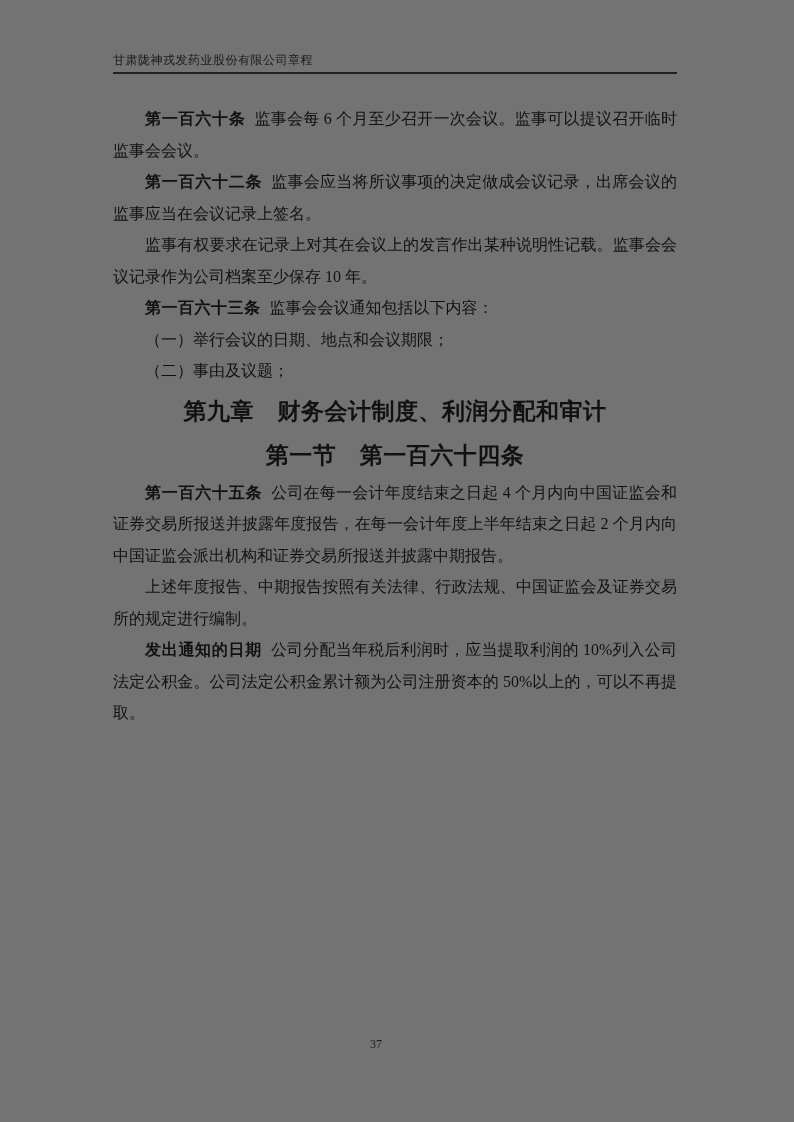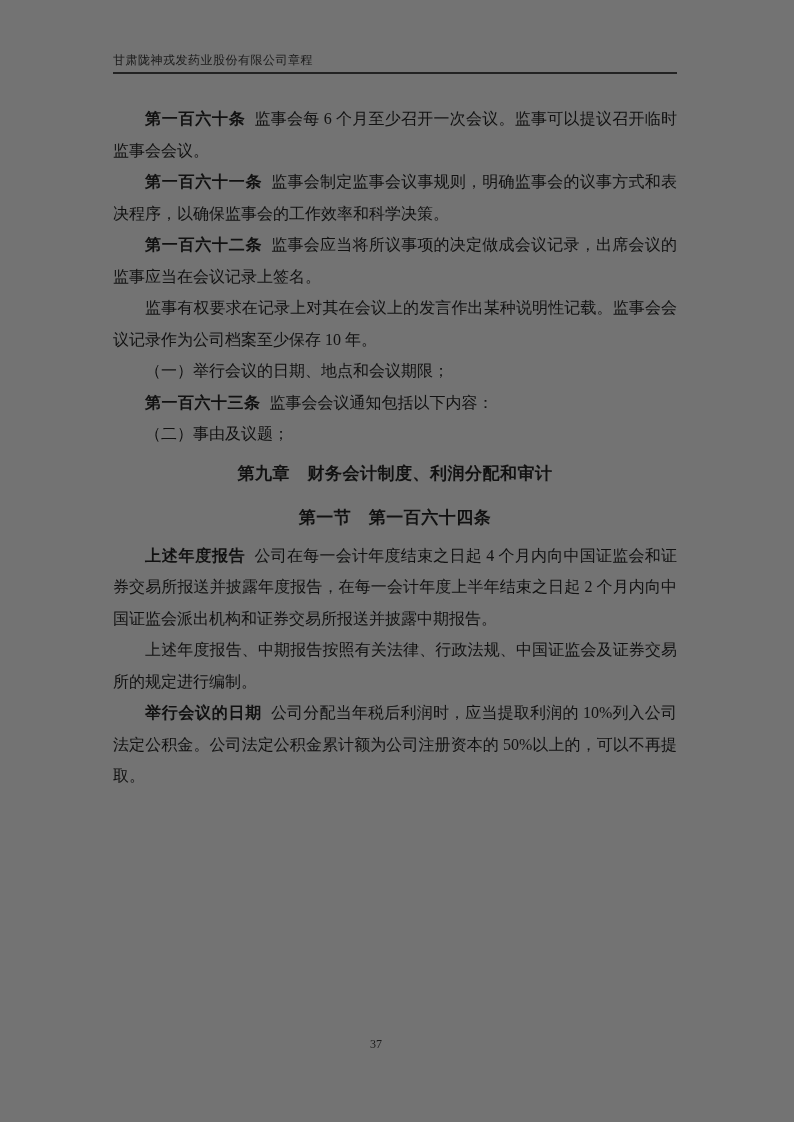--- a/index.html
+++ b/index.html
@@ -49,21 +49,21 @@
     font-weight: bold;
     margin-right: 9px;
     letter-spacing: 0.5px;
   }
   .chapter-heading, .section-heading {
     margin: 0;
     text-align: center;
     text-indent: 0;
     font-family: "Liberation Sans", "DejaVu Sans", sans-serif;
     font-weight: bold;
-    font-size: 17px;
+    font-size: 23px;
     line-height: 44px;
     letter-spacing: 0.5px;
   }
   .chapter-heading { margin-top: 2px; }
   
   .page-footer {
     position: absolute;
     top: 1036px;
     left: 0;
     width: 752px;
@@ -77,30 +77,29 @@
 <body>
 
 <div class="page">
 
   <div class="page-header">
     <span>甘肃陇神戎发药业股份有限公司章程</span>
   </div>
 
   <div class="doc-body" id="doc-body">
       <p class="para"><span class="article-label">第一百六十条</span><span>监事会每 6 个月至少召开一次会议。监事可以提议召开临时监事会会议。</span></p>
-      <p class="para"><span class="article-label">第一百六十一条</span><span>监事会制定监事会议事规则，明确监事会的议事方式和表决程序，以确保监事会的工作效率和科学决策。</span></p>
       <p class="para"><span class="article-label">第一百六十二条</span><span>监事会应当将所议事项的决定做成会议记录，出席会议的监事应当在会议记录上签名。</span></p>
       <p class="para"><span>监事有权要求在记录上对其在会议上的发言作出某种说明性记载。监事会会议记录作为公司档案至少保存 10 年。</span></p>
+      <p class="para"><span class="article-label">第一百六十三条</span><span>监事会会议通知包括以下内容：</span></p>
       <p class="para"><span>（一）举行会议的日期、地点和会议期限；</span></p>
-      <p class="para"><span class="article-label">第一百六十三条</span><span>监事会会议通知包括以下内容：</span></p>
       <p class="para"><span>（二）事由及议题；</span></p>
       <p class="chapter-heading"><span>第九章　财务会计制度、利润分配和审计</span></p>
       <p class="section-heading"><span>第一节　第一百六十四条</span></p>
-      <p class="para"><span class="article-label">上述年度报告</span><span>公司在每一会计年度结束之日起 4 个月内向中国证监会和证券交易所报送并披露年度报告，在每一会计年度上半年结束之日起 2 个月内向中国证监会派出机构和证券交易所报送并披露中期报告。</span></p>
+      <p class="para"><span class="article-label">第一百六十五条</span><span>公司在每一会计年度结束之日起 4 个月内向中国证监会和证券交易所报送并披露年度报告，在每一会计年度上半年结束之日起 2 个月内向中国证监会派出机构和证券交易所报送并披露中期报告。</span></p>
       <p class="para"><span>上述年度报告、中期报告按照有关法律、行政法规、中国证监会及证券交易所的规定进行编制。</span></p>
-      <p class="para"><span class="article-label">举行会议的日期</span><span>公司分配当年税后利润时，应当提取利润的 10%列入公司法定公积金。公司法定公积金累计额为公司注册资本的 50%以上的，可以不再提取。</span></p>
+      <p class="para"><span class="article-label">发出通知的日期</span><span>公司分配当年税后利润时，应当提取利润的 10%列入公司法定公积金。公司法定公积金累计额为公司注册资本的 50%以上的，可以不再提取。</span></p>
     </div>
 
   <div class="page-footer">
     <span>37</span>
   </div>
 
 </div>
 
 </body></html>

